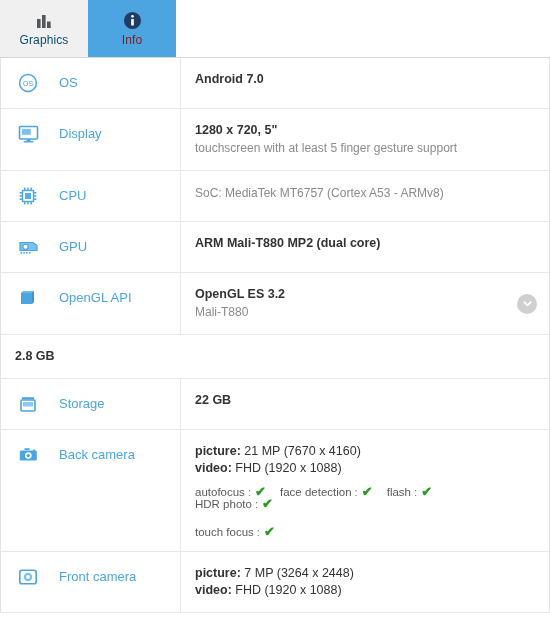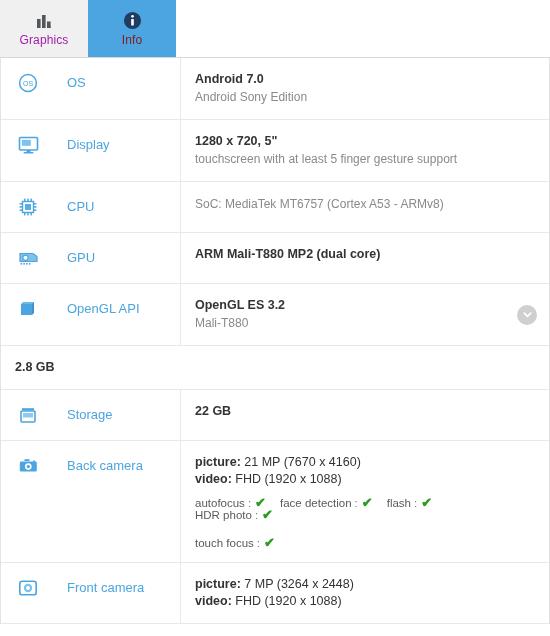--- a/index.html
+++ b/index.html
@@ -30,21 +30,21 @@
     display: flex;
     flex-direction: column;
     align-items: center;
     justify-content: center;
     gap: 3px;
     cursor: pointer;
     user-select: none;
   }
   .tab.inactive {
     background: #f0f0f0;
-    color: #a21caf;
+    color: #0c4a6e;
   }
   .tab.active {
     background: #4ca5e0;
     color: #7f1d1d;
   }
   .tab-icon {
     height: 20px;
     display: flex;
     align-items: center;
     justify-content: center;
@@ -74,21 +74,21 @@
     background: #ffffff;
   }
   .spec-left {
     width: 180px;
     min-width: 180px;
     box-sizing: border-box;
     border-right: 1px solid #e8e8e8;
     display: flex;
     align-items: flex-start;
     padding: 14px 0 14px 16px;
-    gap: 28px;
+    gap: 20px;
   }
   .spec-icon {
     width: 22px;
     height: 22px;
     min-width: 22px;
     display: flex;
     align-items: center;
     justify-content: center;
   }
   .spec-label {
@@ -206,21 +206,20 @@
       <span class="spec-icon">
         <svg width="20" height="20" viewBox="0 0 20 20">
           <circle cx="10" cy="10" r="8.4" fill="none" stroke="#4ca5e0" stroke-width="1.5"></circle>
           <text x="10" y="13" font-family="Liberation Sans, sans-serif" font-size="7" fill="#4ca5e0" text-anchor="middle">OS</text>
         </svg>
       </span>
       <span class="spec-label">OS</span>
     </div>
     <div class="spec-right">
       <div class="val-primary">Android 7.0</div>
-      <div class="val-secondary">Android Sony Edition</div>
     </div>
   </div>
 
   <div class="spec-row">
     <div class="spec-left">
       <span class="spec-icon">
         <svg width="21" height="20" viewBox="0 0 21 20">
           <rect x="1.5" y="2.5" width="18" height="12.5" rx="1" fill="none" stroke="#4ca5e0" stroke-width="1.6"></rect>
           <rect x="3.8" y="4.8" width="9" height="6" fill="#7cc2ec"></rect>
           <rect x="8.6" y="15" width="3.8" height="2.6" fill="#4ca5e0"></rect>

